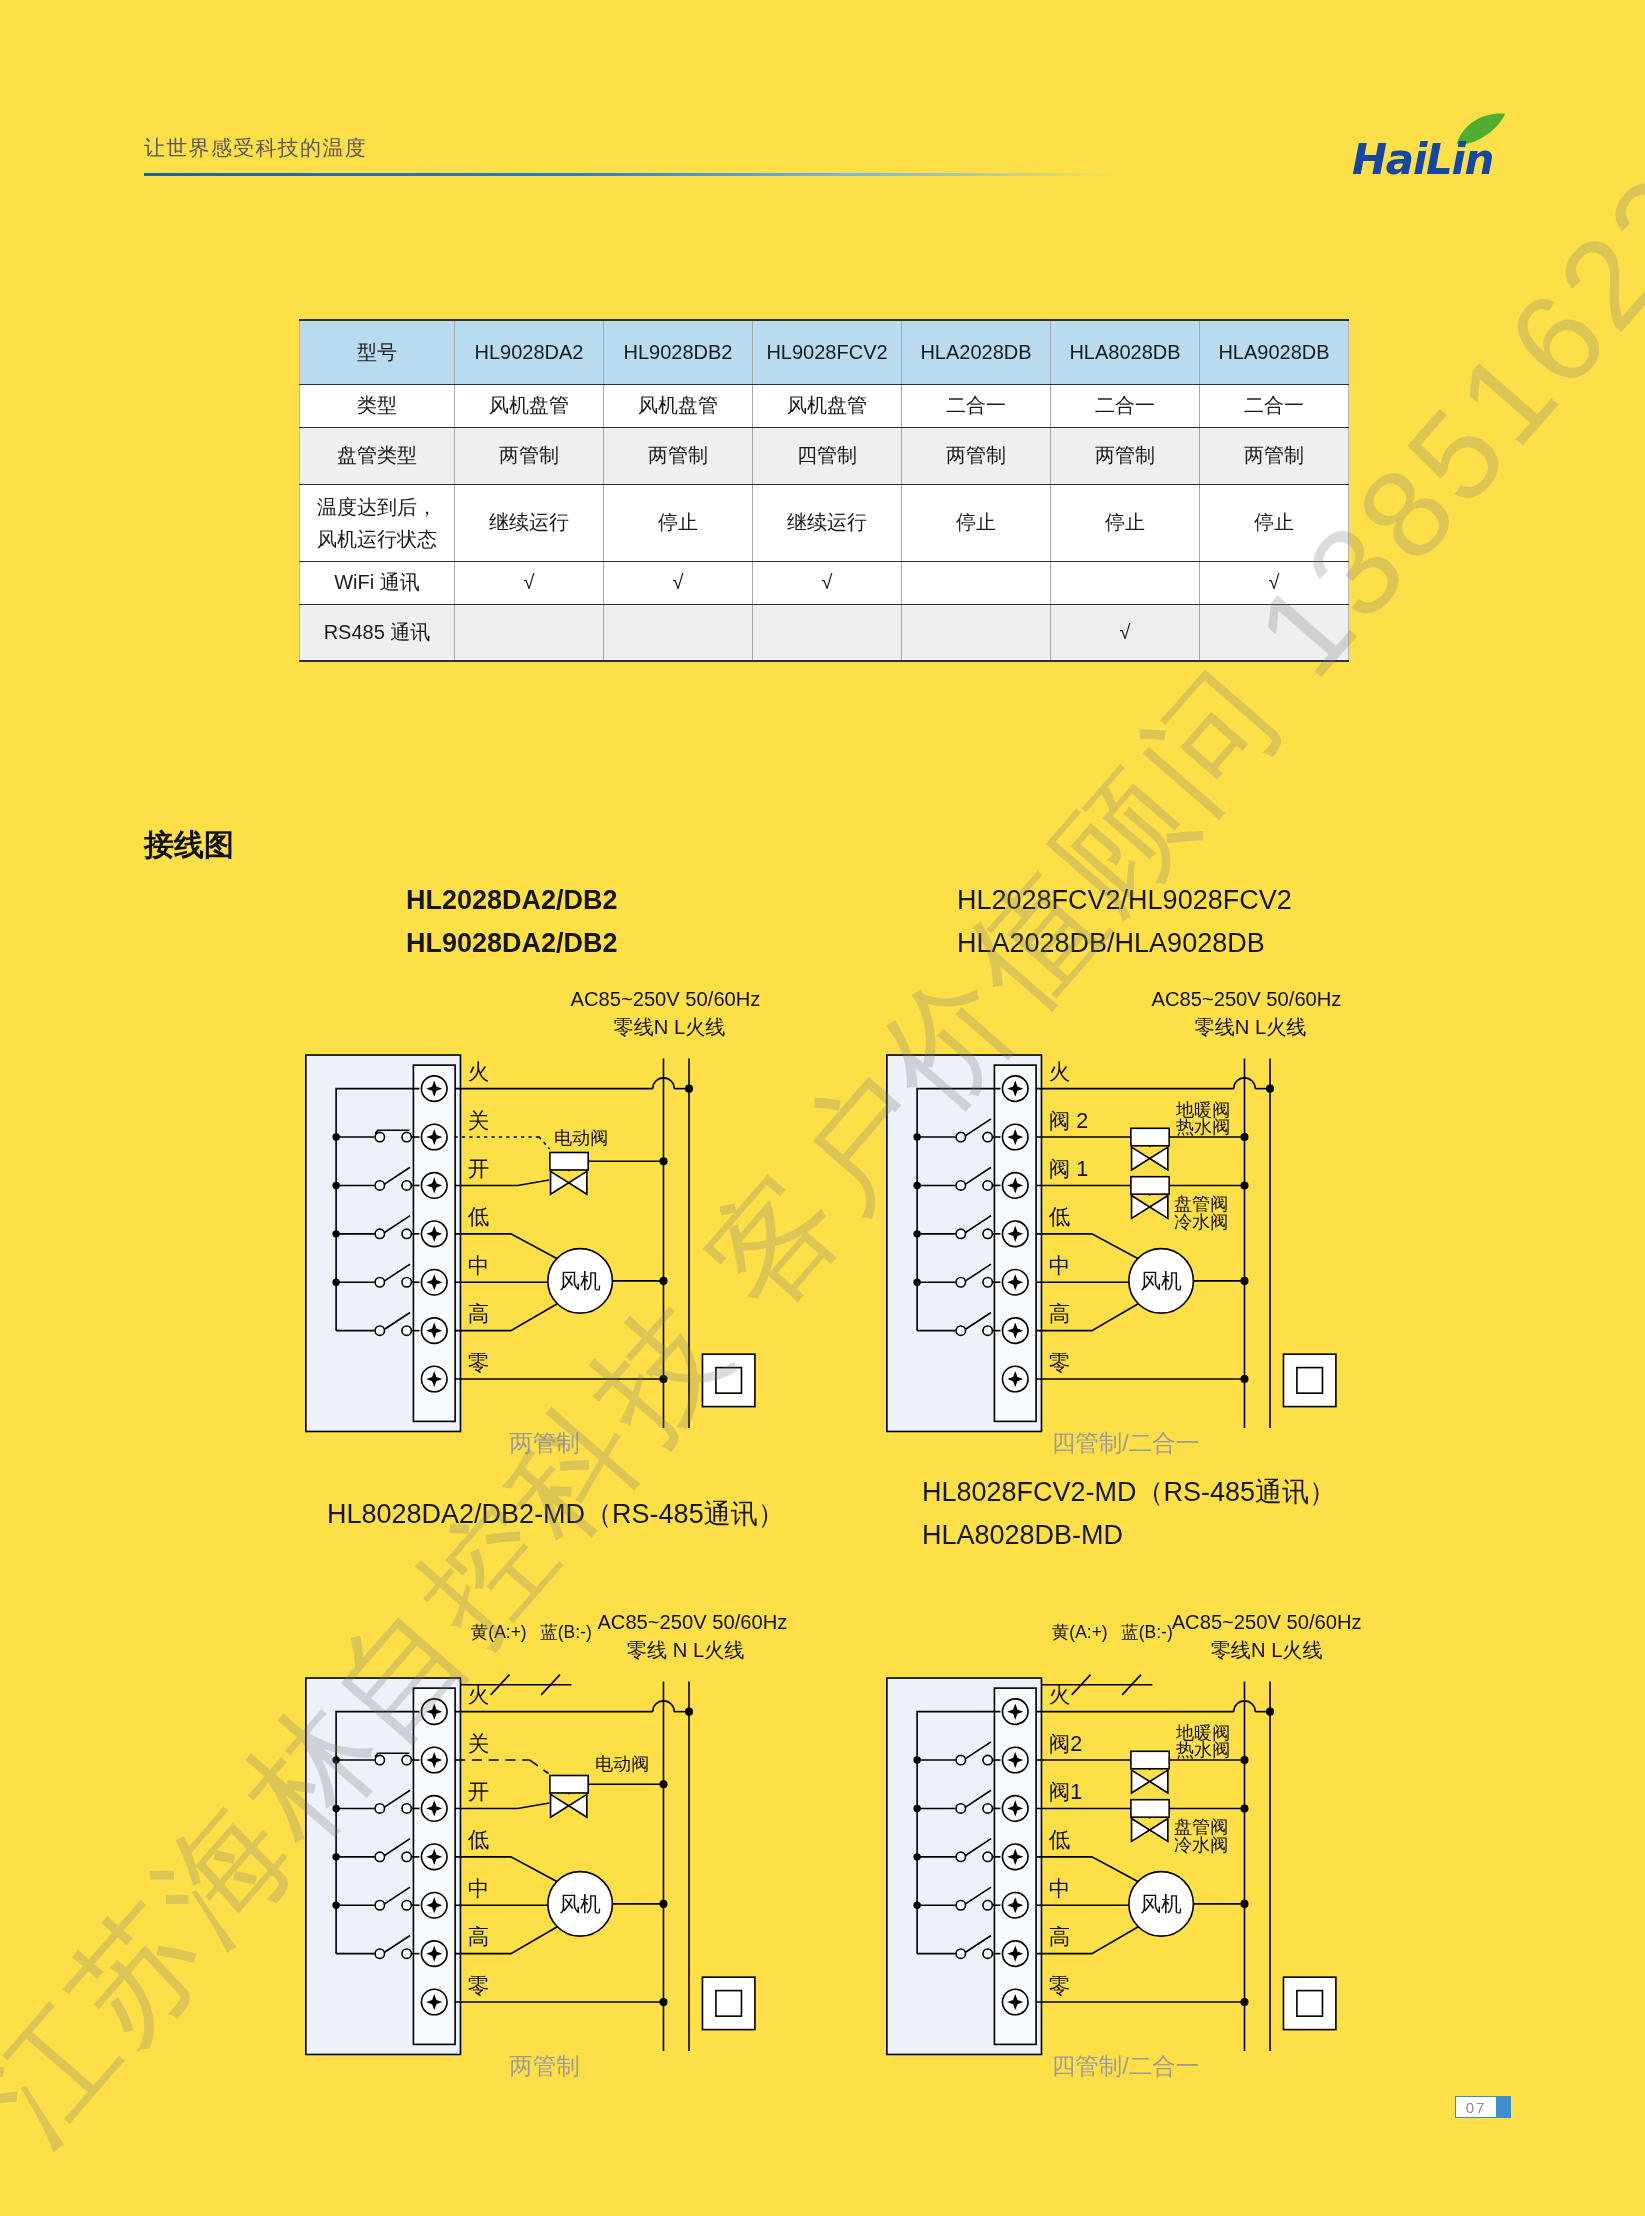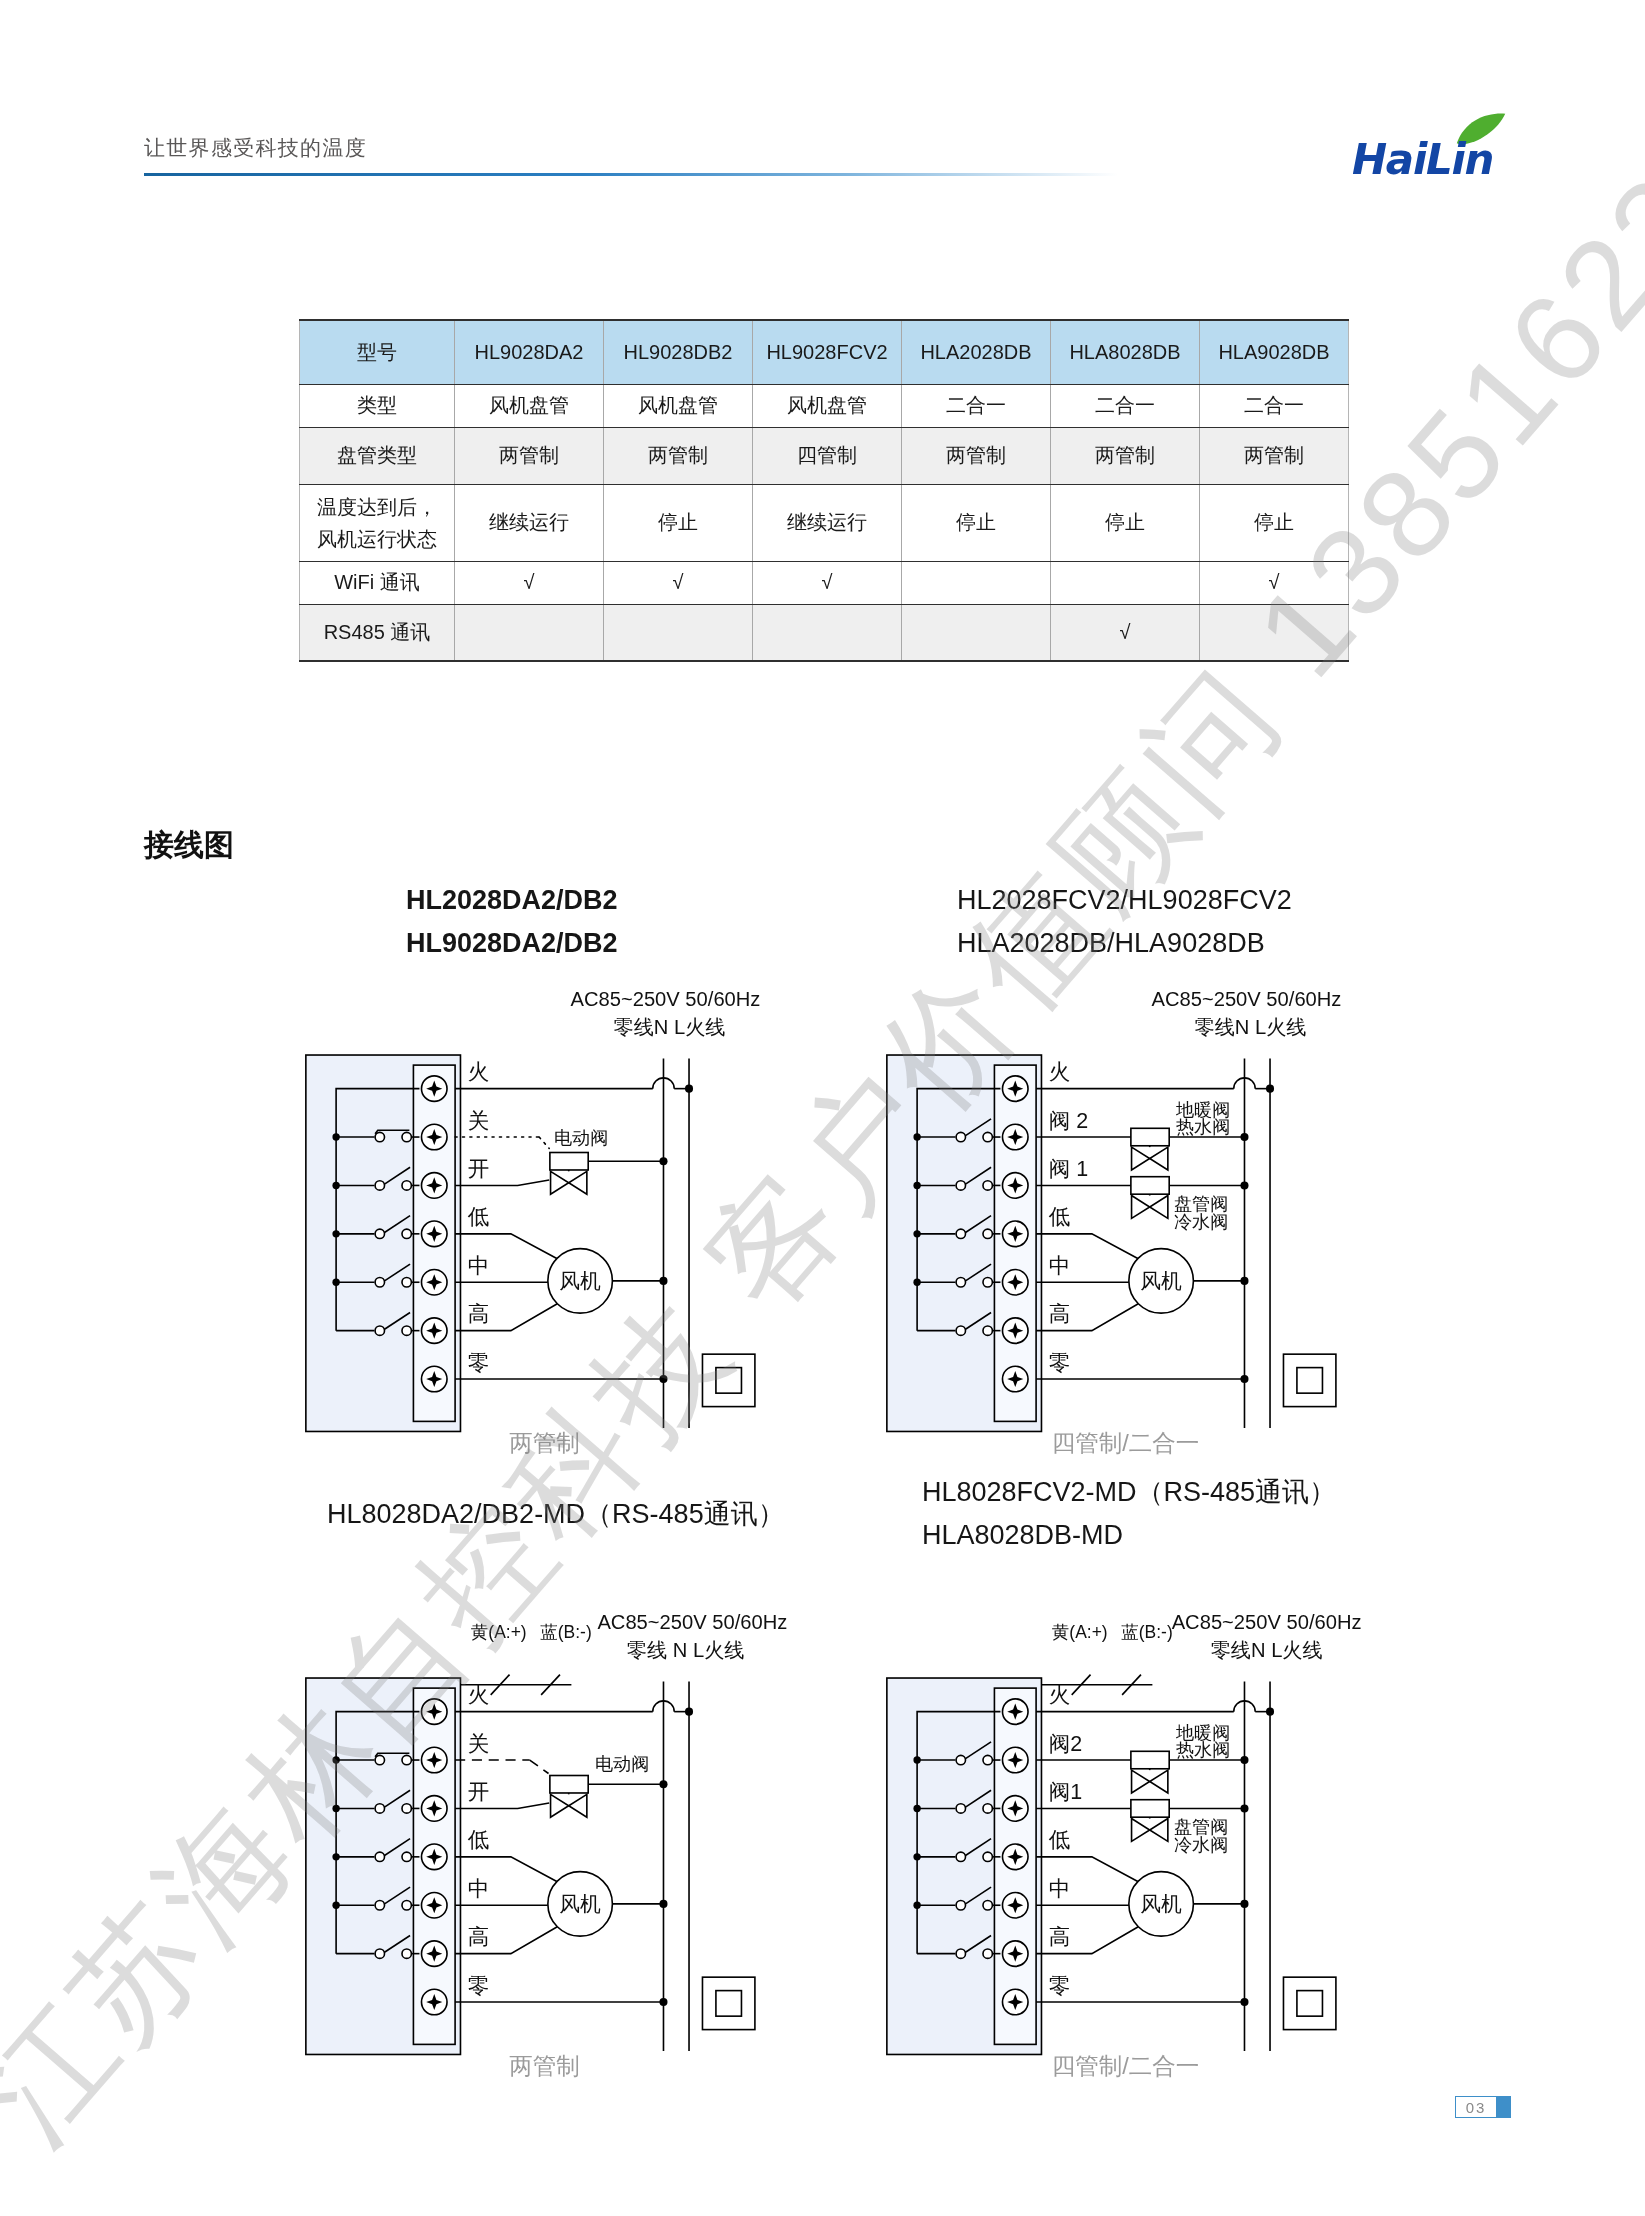--- a/index.html
+++ b/index.html
@@ -1,18 +1,18 @@
 <!DOCTYPE html>
 <html style="font-size:10.7px"><head>
 <meta charset="utf-8">
 <style>
   html,body{margin:0;padding:0;background:#888;}
   *{box-sizing:border-box;}
   .page{
-    position:relative;width:1645px;height:2216px;margin:0 auto;background:#ffffff;
+    position:relative;width:1645px;height:2216px;margin:0 auto;background:#fde047;
     font-family:"Liberation Sans",sans-serif;color:#1a1a1a;overflow:hidden;
   }
   
   .tagline{position:absolute;left:144px;top:134px;font-size:21px;color:#595757;letter-spacing:1.3px;}
   .header-rule{position:absolute;left:144px;top:173px;width:974px;height:2.7px;
     background:linear-gradient(90deg,#17649f 0%,#2b7fc2 45%,#7db4dd 72%,rgba(255,255,255,0) 100%);}
   .logo{position:absolute;left:1352px;top:120px;width:168px;height:67px;}
   .logo-text{position:absolute;left:0;top:15px;font-family:"DejaVu Sans",sans-serif;
     font-style:italic;font-weight:bold;font-size:42px;color:#1346a5;letter-spacing:-1.3px;}
   .logo-leaf{position:absolute;left:102px;top:-9.4px;}
@@ -510,18 +510,18 @@
     </g>
     <g>
       <line x1="557" y1="130" x2="557" y2="680"></line>
       <line x1="595" y1="130" x2="595" y2="680"></line>
     </g>
     <use href="#socket" x="615" y="570"></use>
     <text class="cap" x="380" y="714">四管制/二合一</text>
   </svg>
 
   <div class="pagenum">
-    <span class="num">03</span>
+    <span class="num">07</span>
     <span class="sq"></span>
   </div>
 
 </div>
 
 
 </body></html>

